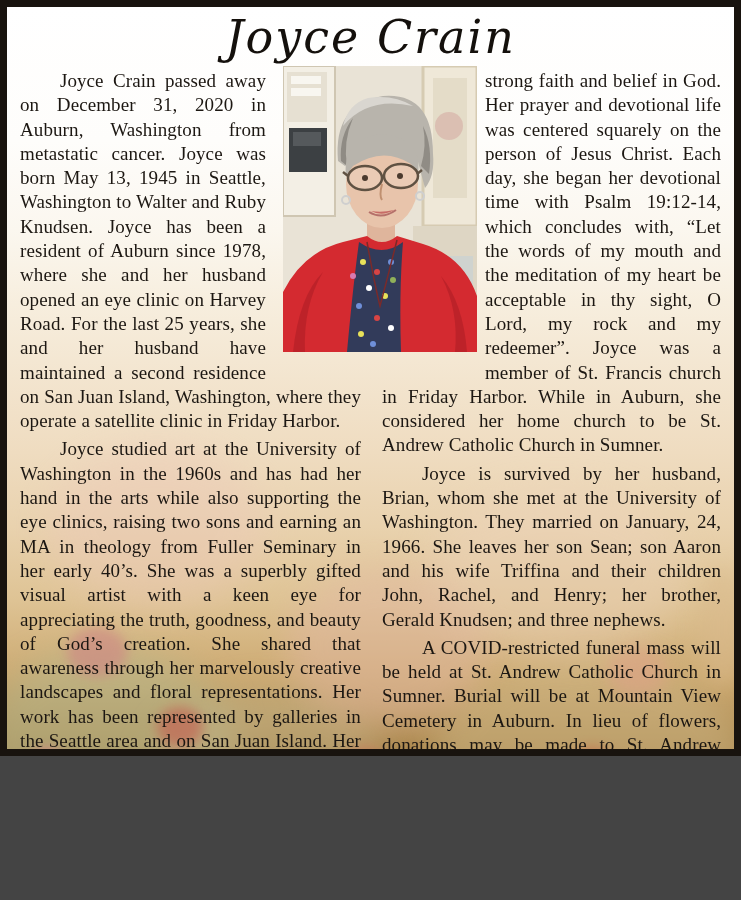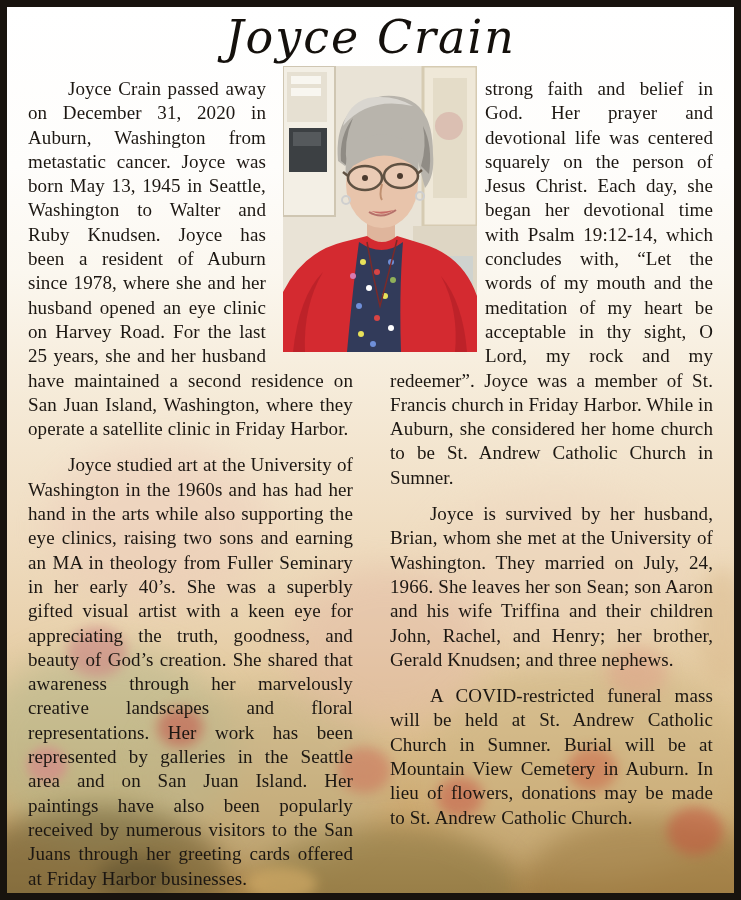--- a/index.html
+++ b/index.html
@@ -1,18 +1,18 @@
 <!DOCTYPE html>
 <html><head>
 <meta charset="utf-8">
 <style>
   html,body{margin:0;padding:0;background:#444;}
   .page{
     position:relative;
-    width:741px;height:900px;
+    width:741px;height:756px;
     box-sizing:border-box;
     border:7px solid #18130e;
     background:#ef4444;
     overflow:hidden;
     font-family:"Liberation Serif", serif;
     color:#1c1712;
     margin:0 auto;
   }
   
   .bg-base{
@@ -43,21 +43,21 @@
     padding:0 9px;
   }
   .col{
     font-size:19px;
     line-height:24.3px;
     text-align:justify;
     letter-spacing:0.1px;
   }
   .col-left{width:352px;}
   .col-right{width:350px;}
-  .col p{margin:12px;}
+  .col p{margin:4px;}
   .col p.indent{text-indent:2.1em;}
   .spacer-right{float:right;width:99px;height:296px;}
   .spacer-left{float:left;width:107px;height:296px;}
   
   .photo{
     position:absolute;
     left:276px;top:59px;
     width:194px;height:286px;
     z-index:3;
     overflow:hidden;
@@ -98,21 +98,21 @@
     <div class="columns">
       <div class="col col-left">
         <div class="spacer-right"></div>
         <p class="indent">Joyce Crain passed away on December 31, 2020 in Auburn, Washington from metastatic cancer. Joyce was born May 13, 1945 in Seattle, Washington to Walter and Ruby Knudsen. Joyce has been a resident of Auburn since 1978, where she and her husband opened an eye clinic on Harvey Road. For the last 25 years, she and her husband have maintained a second residence on San Juan Island, Washington, where they operate a satellite clinic in Friday Harbor.</p>
         <p class="indent">Joyce studied art at the University of Washington in the 1960s and has had her hand in the arts while also supporting the eye clinics, raising two sons and earning an MA in theology from Fuller Seminary in her early 40’s. She was a superbly gifted visual artist with a keen eye for appreciating the truth, goodness, and beauty of God’s creation. She shared that awareness through her marvelously creative landscapes and floral representations. Her work has been represented by galleries in the Seattle area and on San Juan Island. Her paintings have also been popularly received by numerous visitors to the San Juans through her greeting cards offered at Friday Harbor businesses.</p>
         <p class="indent">A vital part of Joyce’s part has been her</p>
       </div>
       <div class="col col-right">
         <div class="spacer-left"></div>
         <p>strong faith and belief in God. Her prayer and devotional life was centered squarely on the person of Jesus Christ. Each day, she began her devotional time with Psalm 19:12-14, which concludes with, “Let the words of my mouth and the meditation of my heart be acceptable in thy sight, O Lord, my rock and my redeemer”. Joyce was a member of St. Francis church in Friday Harbor. While in Auburn, she considered her home church to be St. Andrew Catholic Church in Sumner.</p>
-        <p class="indent">Joyce is survived by her husband, Brian, whom she met at the University of Washington. They married on July, 24, 1966. She leaves her son Sean; son Aaron and his wife Triffina and their children John, Rachel, and Henry; her brother, Gerald Knudsen; and three nephews.</p>
+        <p class="indent">Joyce is survived by her husband, Brian, whom she met at the University of Washington. They married on January, 24, 1966. She leaves her son Sean; son Aaron and his wife Triffina and their children John, Rachel, and Henry; her brother, Gerald Knudsen; and three nephews.</p>
         <p class="indent">A COVID-restricted funeral mass will be held at St. Andrew Catholic Church in Sumner. Burial will be at Mountain View Cemetery in Auburn. In lieu of flowers, donations may be made to St. Andrew Catholic Church.</p>
       </div>
     </div>
   </div>
 
   <div class="photo" title="Portrait of Joyce Crain: smiling elderly woman with short gray hair and oval glasses, wearing a red sweater and a dark floral scarf, standing in a kitchen with cream cabinets">
     <svg width="194" height="286" viewBox="0 0 194 286" xmlns="http://www.w3.org/2000/svg">
 
       <rect x="0" y="0" width="194" height="286" fill="#e9e3d6"></rect>
       <rect x="0" y="0" width="52" height="150" fill="#f3efe5" stroke="#cfc6b2" stroke-width="2"></rect>

